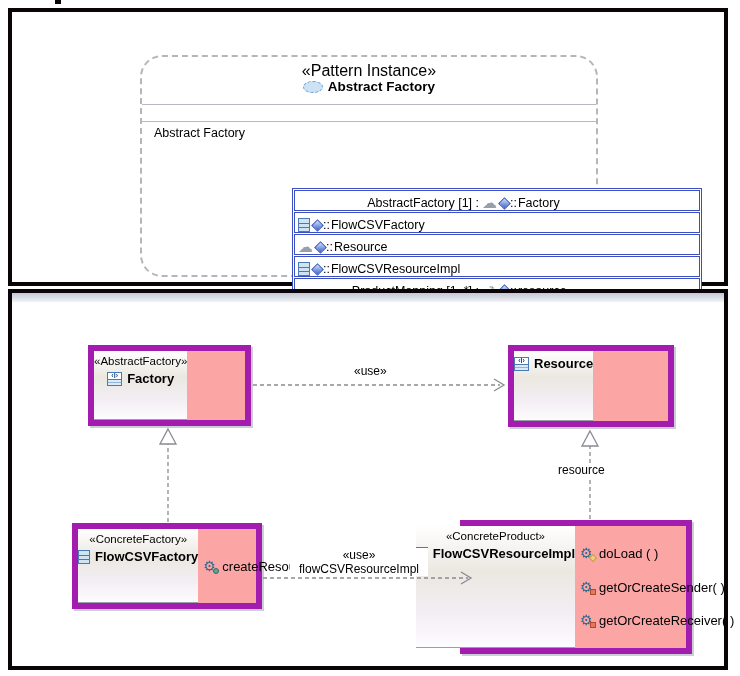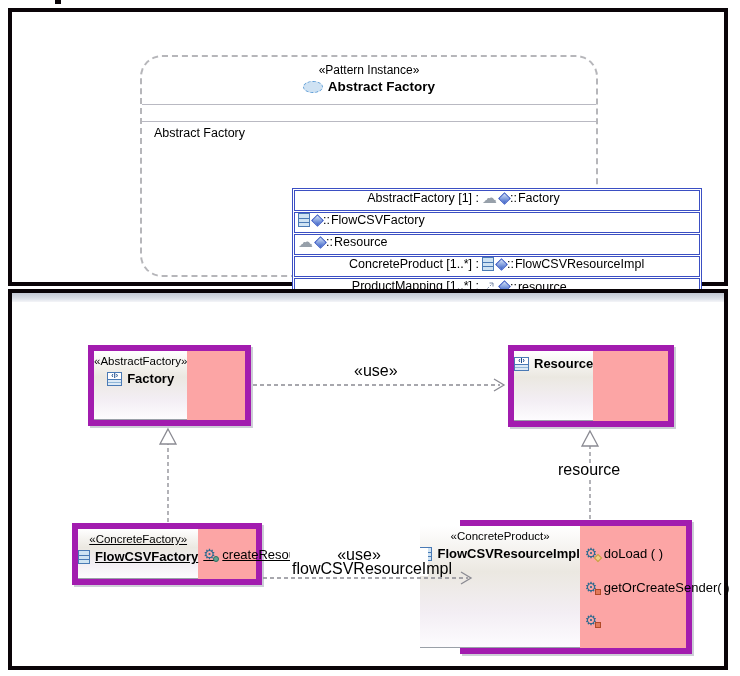--- a/index.html
+++ b/index.html
@@ -11,32 +11,32 @@
   #panel-top{left:8px;top:8px;width:720px;height:278px;}
   #panel-bottom{left:8px;top:289px;width:720px;height:381px;}
   #panel-bottom .top-strip{position:absolute;left:0;top:0;width:100%;height:9px;
     background:linear-gradient(180deg,#c3c8d4 0%,#d9dde6 55%,#f4f5f8 100%);}
   #top-tick{position:absolute;left:55px;top:0;width:6px;height:4px;background:#0a0408;}
 
   
   #pattern-box{position:absolute;left:128px;top:43px;width:458px;height:222px;
     border:2px dashed #b6b6ba;border-radius:22px;box-sizing:border-box;}
   #pattern-header{position:absolute;left:0;top:6px;width:100%;text-align:center;}
-  .pi-stereo{font-size:12px;line-height:15px;}
+  .pi-stereo{font-size:16px;line-height:15px;}
   .pi-title-row{display:flex;justify-content:center;align-items:center;gap:5px;margin-top:1px;}
   .pi-title{font-weight:bold;font-size:13.5px;}
   .pattern-cloud{width:18px;height:10px;border:1px dashed #5b9bd5;border-radius:50%;
     background:#cfe2f3;display:inline-block;}
   .hsep{position:absolute;left:0;width:100%;height:0;border-top:1px solid #b9b9c2;}
   #sep1{top:47px;} #sep2{top:64px;}
   #compartment-label{position:absolute;left:12px;top:69px;font-size:12.5px;}
 
   #binding-table{position:absolute;left:150px;top:131px;width:410px;
     border:1px solid #3b4fc3;padding:1px;box-sizing:border-box;background:#fff;}
-  .bind-row{border:1px solid #3b4fc3;height:19px;display:flex;align-items:flex-start;
+  .bind-row{border:1px solid #3b4fc3;height:19px;display:flex;align-items:flex-end;
     background:#fff;margin-bottom:1px;font-size:12.5px;}
   .bind-row:last-child{margin-bottom:0;}
   .bind-role{flex:0 0 184px;text-align:right;white-space:nowrap;}
   .bind-val{display:flex;align-items:center;margin-left:3px;white-space:nowrap;}
   .bind-val .tname{margin-left:1px;}
 
   
   .cloud-icon{font-size:15px;line-height:13px;color:#97a0aa;display:inline-block;
     transform:translateY(-1px);}
   .class-icon{width:12px;height:14px;border:1px solid #4a7ab5;background:#cfe3f3;
@@ -69,27 +69,27 @@
   .cls-name-row{display:flex;justify-content:center;align-items:center;gap:5px;
     font-weight:bold;font-size:13px;padding:2px 0 4px;}
   .cls-attrs{border-bottom:1px solid #9aa0a8;}
   .cls-ops{flex:1;padding:1px 2px;display:flex;flex-direction:column;justify-content:space-evenly;}
   .op-row{display:flex;align-items:center;gap:4px;font-size:13px;white-space:nowrap;padding-left:3px;}
 
   #cls-factory{left:88px;top:345px;width:163px;height:81px;}
   #cls-factory .cls-attrs{height:17px;}
   #cls-resource{left:508px;top:345px;width:166px;height:82px;}
   #cls-resource .cls-attrs{height:17px;}
-  #cls-flowfactory{left:72px;top:523px;width:190px;height:62px;text-decoration:underline;}
+  #cls-flowfactory{left:72px;top:523px;width:190px;height:86px;}
   #cls-flowfactory .cls-attrs{height:14px;}
   #cls-flowimpl{left:460px;top:520px;width:232px;height:134px;justify-content:center;}
   #cls-flowimpl .cls-attrs{height:15px;}
 
   
-  .rel-label{position:absolute;font-size:16px;background:#fff;padding:0 2px;
+  .rel-label{position:absolute;font-size:12px;background:#fff;padding:0 2px;
     white-space:nowrap;text-align:center;line-height:14px;}
   #lbl-use-top{left:352px;top:364px;}
   #lbl-resource{left:556px;top:463px;}
   #lbl-use-bottom{left:290px;top:548px;width:134px;}
 
   #wires{position:absolute;left:0;top:0;pointer-events:none;}
 </style>
 </head>
 <body>
 
@@ -135,21 +135,20 @@
       <div class="bind-row">
         <span class="bind-val">
           <span class="cloud-icon">☁</span>
           <span class="diamond-icon"></span>
           <span>::</span>
             <span class="tname">Resource</span>
         </span>
       </div>
 
       <div class="bind-row">
-        <span class="bind-role">ConcreteProduct [1..*] :</span>
         <span class="bind-val">
           <span class="class-icon">
               <i class="l1"></i>
               <i class="l2"></i>
             </span>
           <span class="diamond-icon"></span>
           <span>::</span>
             <span class="tname">FlowCSVResourceImpl</span>
         </span>
       </div>
@@ -259,20 +258,21 @@
     <div class="op-row">
       <span class="gear"><span>⚙</span><span class="badge badge-diamond"></span></span>
       <span>doLoad ( )</span>
     </div>
     <div class="op-row">
       <span class="gear"><span>⚙</span><span class="badge badge-square"></span></span>
       <span>getOrCreateSender( )</span>
     </div>
     <div class="op-row">
       <span class="gear"><span>⚙</span><span class="badge badge-square"></span></span>
+      <span>getOrCreateReceiver( )</span>
     </div>
   </div>
 </div>
 
 <svg id="wires" width="740" height="676">
 
   <g>
     <path d="M253 385 H500" stroke="#8a8a92" stroke-width="1.3" stroke-dasharray="4 3" fill="none"></path>
     <path d="M494 379 L504 385 L494 391" stroke="#8a8a92" stroke-width="1.3" fill="none"></path>
   </g>

